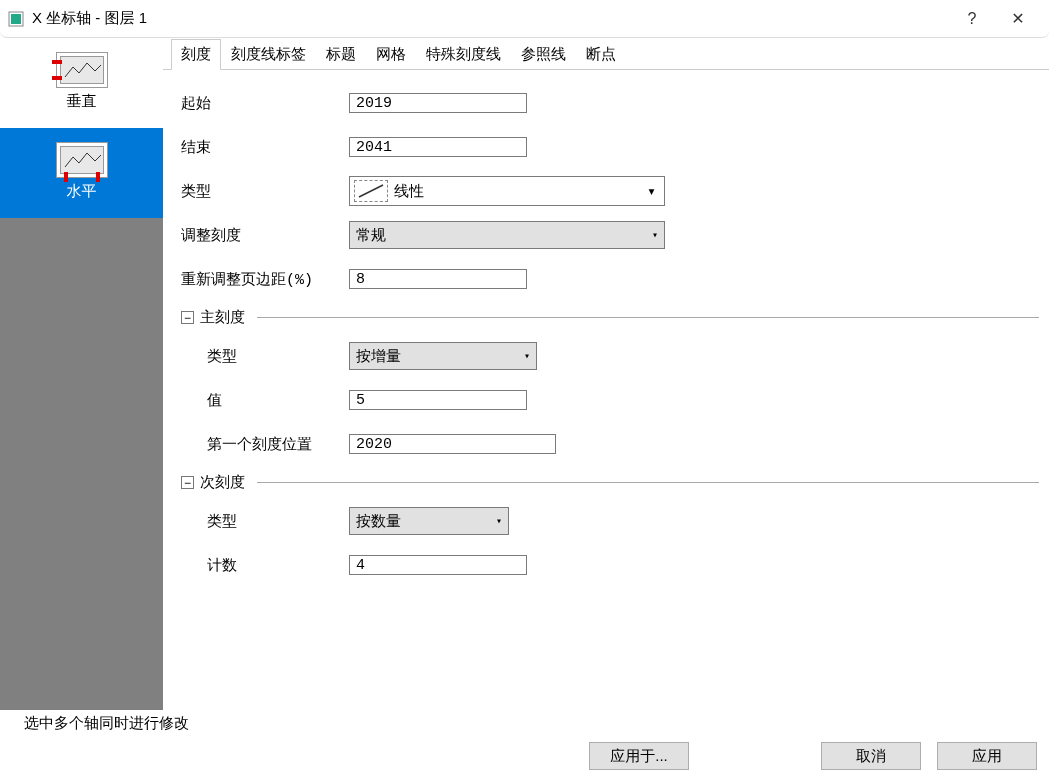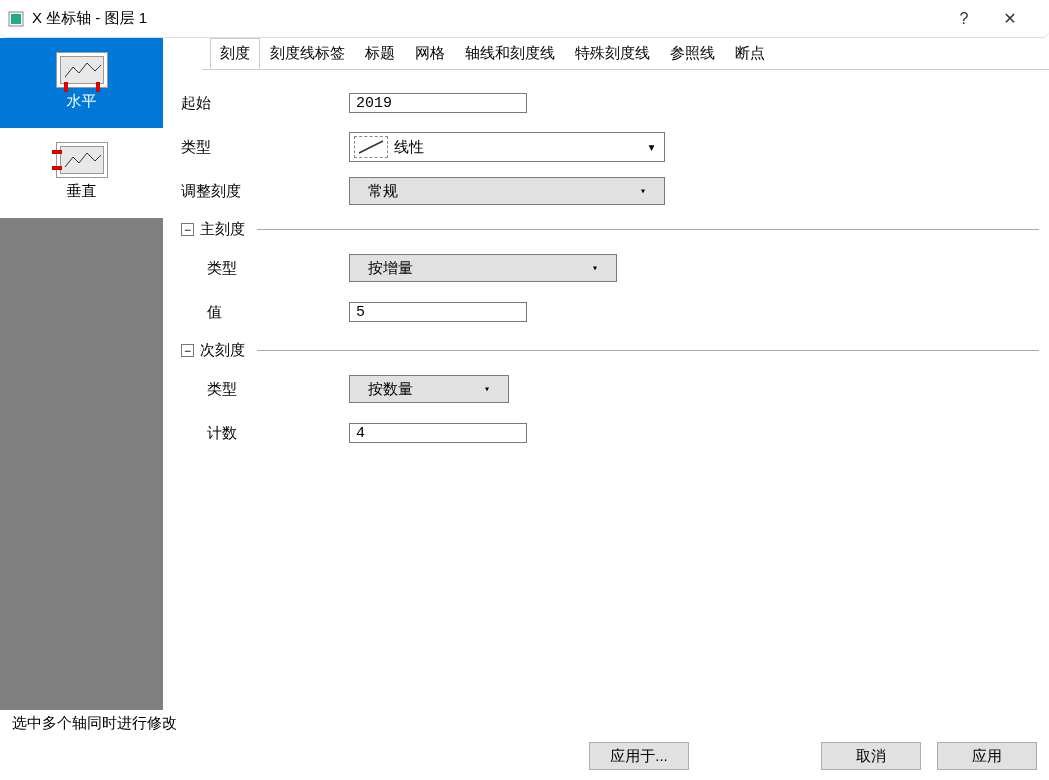--- a/index.html
+++ b/index.html
@@ -10,21 +10,21 @@
   width: 1049px;
   height: 780px;
   overflow: hidden;
   color: #000;
 }
 .titlebar {
   height: 38px;
   display: flex;
   align-items: center;
   border-bottom: 1px solid #ddd;
-  padding: 0 16px 0 8px;
+  padding: 0 8px 0 8px;
   border-radius: 7px;
 }
 .titlebar-icon {
   width: 16px; height: 16px;
   margin-right: 8px;
   display: inline-block;
 }
 .titlebar-text { flex: 1; }
 .winbtn {
   width: 46px; height: 38px;
@@ -84,22 +84,21 @@
   flex: 1;
   background: #fff;
   display: flex;
   flex-direction: column;
 }
 .tabs {
   display: flex;
   padding-left: 8px;
   border-bottom: 1px solid #ccc;
   height: 32px;
-  align-items: flex-start;
-  margin-left: 39px;
+  align-items: center;
 }
 .tab {
   padding: 5px 9px;
   border: 1px solid transparent;
   border-bottom: none;
   margin-bottom: -1px;
   position: relative;
 }
 .tab.active {
   border-color: #ccc;
@@ -125,21 +124,21 @@
   padding: 6px 6px;
   font: inherit;
   background: #fff;
 }
 .inp.wide { width: 207px; }
 .sel {
   height: 28px;
   border: 1px solid #7a7a7a;
   background: #e1e1e1;
   font: inherit;
-  padding: 2px 18px;
+  padding: 2px 6px;
   display: flex;
   align-items: center;
   justify-content: space-between;
 }
 .sel .arrow {
   font-size: 10px;
   margin-left: 6px;
 }
 .sel-type {
   width: 316px;
@@ -171,20 +170,21 @@
 }
 .section-head .line {
   flex: 1;
   height: 1px;
   background: #aaa;
   margin-left: 6px;
 }
 .status {
   padding: 4px 12px;
   height: 26px;
+  margin-left: 12px;
 }
 .buttons {
   display: flex;
   justify-content: flex-end;
   gap: 16px;
   padding: 6px 12px 10px 0;
 }
 .btn {
   width: 100px;
   height: 28px;
@@ -210,54 +210,57 @@
         <rect x="3" y="3" width="10" height="10" fill="#2a8"></rect>
       </svg>
   </span>
   <span class="titlebar-text">X 坐标轴 - 图层 1</span>
   <div class="winbtn">?</div>
   <div class="winbtn">✕</div>
 </div>
 
 <div class="content">
   <div class="sidebar">
+    <div class="sidebar-item">
+      <div class="axis-icon v">
+        <svg width="40" height="24">
+            <polyline points="2,18 10,8 16,14 24,4 32,12 38,6" fill="none" stroke="#333" stroke-width="1"></polyline>
+          </svg>
+      </div>
+      <span>垂直</span>
+    </div>
     <div class="sidebar-item active">
       <div class="axis-icon h">
         <svg width="40" height="24">
             <polyline points="2,18 10,8 16,14 24,4 32,12 38,6" fill="none" stroke="#333" stroke-width="1"></polyline>
           </svg>
       </div>
       <span>水平</span>
-    </div>
-    <div class="sidebar-item">
-      <div class="axis-icon v">
-        <svg width="40" height="24">
-            <polyline points="2,18 10,8 16,14 24,4 32,12 38,6" fill="none" stroke="#333" stroke-width="1"></polyline>
-          </svg>
-      </div>
-      <span>垂直</span>
     </div>
   </div>
 
   <div class="main">
     <div class="tabs">
       <div class="tab active">刻度</div>
       <div class="tab">刻度线标签</div>
       <div class="tab">标题</div>
       <div class="tab">网格</div>
-      <div class="tab">轴线和刻度线</div>
       <div class="tab">特殊刻度线</div>
       <div class="tab">参照线</div>
       <div class="tab">断点</div>
     </div>
 
     <div class="form">
       <div class="row">
         <span class="lbl">起始</span>
         <input class="inp" value="2019" style="">
+      </div>
+      <div class="row">
+        <span class="lbl">结束</span>
+        <input class="inp" value="2041" style="">
       </div>
       <div class="row">
         <span class="lbl">类型</span>
         <div class="sel-type">
           <div class="sel-type-left">
             <span class="type-icon">
               <svg width="28" height="16">
                   <line x1="2" y1="14" x2="26" y2="2" stroke="#333" stroke-width="1.5"></line>
                 </svg>
             </span>
@@ -266,36 +269,44 @@
           <span class="arrow">▾</span>
         </div>
       </div>
       <div class="row">
         <span class="lbl">调整刻度</span>
         <div class="sel" style="width:316px">
           <span>常规</span>
           <span class="arrow">▾</span>
         </div>
       </div>
+      <div class="row">
+        <span class="lbl">重新调整页边距(%)</span>
+        <input class="inp" value="8" style="">
+      </div>
 
       <div class="section-head">
         <span class="expander">−</span>
         <span>主刻度</span>
         <span class="line"></span>
       </div>
       <div class="row indent">
         <span class="lbl">类型</span>
-        <div class="sel" style="width:268px">
+        <div class="sel" style="width:188px">
           <span>按增量</span>
           <span class="arrow">▾</span>
         </div>
       </div>
       <div class="row indent">
         <span class="lbl">值</span>
         <input class="inp" value="5" style="">
+      </div>
+      <div class="row indent">
+        <span class="lbl">第一个刻度位置</span>
+        <input class="inp wide" value="2020" style="">
       </div>
 
       <div class="section-head">
         <span class="expander">−</span>
         <span>次刻度</span>
         <span class="line"></span>
       </div>
       <div class="row indent">
         <span class="lbl">类型</span>
         <div class="sel" style="width:160px">

